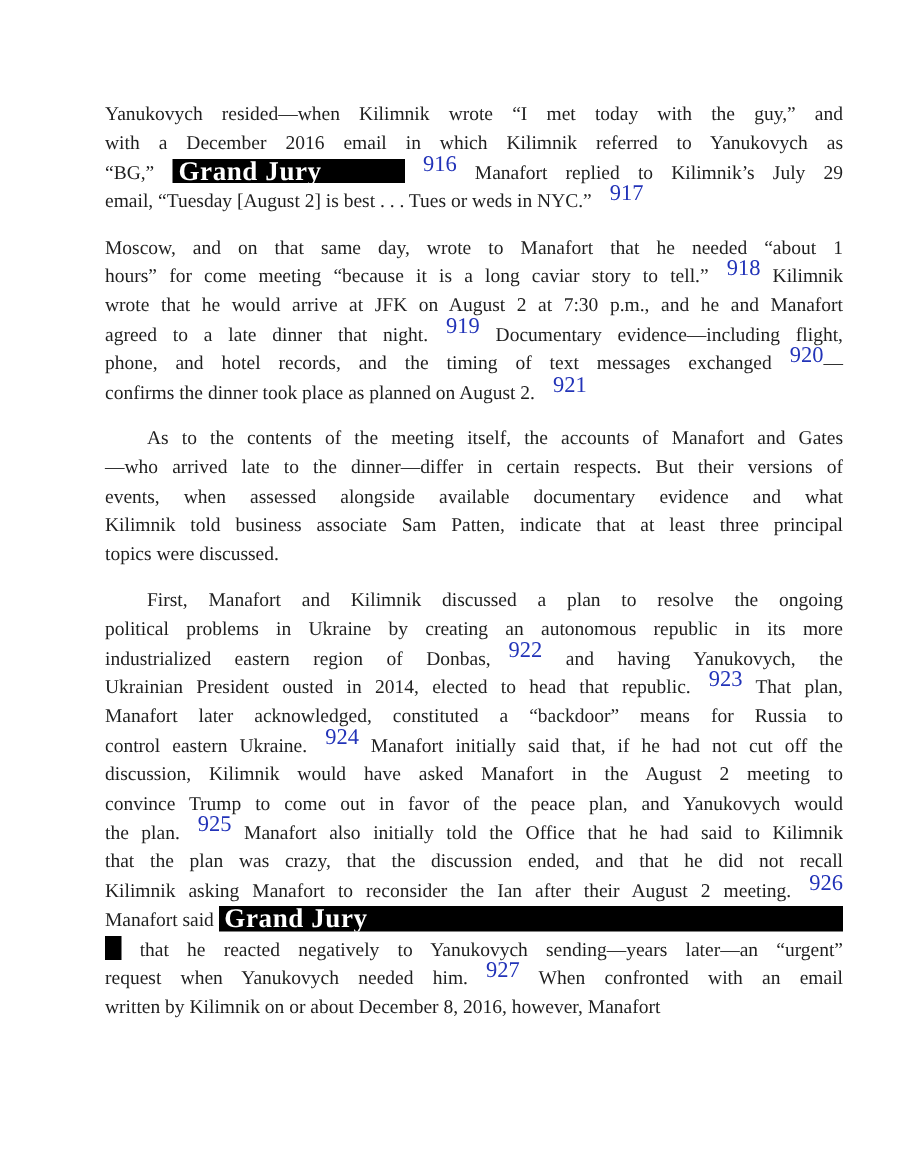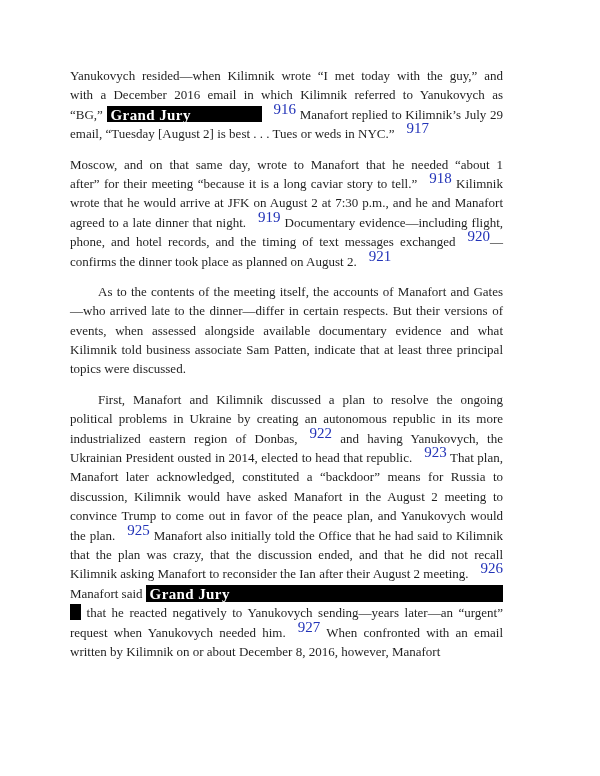--- a/index.html
+++ b/index.html
@@ -8,21 +8,21 @@
     --fn:#2233b8;
     --redact-bg:#000000;
     --redact-label:#ffffff;
   }
   html,body{margin:0;padding:0;background:#ffffff;}
   .page{
     position:relative;
     width:600px;height:776px;
     background:var(--paper);
     box-sizing:border-box;
-    padding:66px 97px 0 70px;
+    padding:66px 38px 0 70px;
     font-family:"Liberation Serif","DejaVu Serif",serif;
     font-size:13px;
     color:var(--ink);
     overflow:hidden;
   }
   .para{margin:0 0 11px 0;}
   .line{
     height:19.4px;
     line-height:19.4px;
     text-align:left;
@@ -48,21 +48,21 @@
     background:var(--redact-bg);
     height:16px;
     vertical-align:-3px;
     overflow:hidden;
     white-space:nowrap;
   }
   .rlabel{
     display:inline-block;
     color:var(--redact-label);
     font-weight:bold;
-    font-size:15px;
+    font-size:18px;
     line-height:16px;
     padding-left:4px;
     letter-spacing:0.4px;
   }
   .line.fill{
     display:flex;
     align-items:center;
     text-align:left;
   }
   .line.fill .redact.grow{
@@ -77,39 +77,40 @@
 
 <div class="page">
     <div class="para">
       <div class="line just"><span class="t">Yanukovych resided—when Kilimnik wrote “I met today with the guy,” and</span></div>
       <div class="line just"><span class="t">with a December 2016 email in which Kilimnik referred to Yanukovych as</span></div>
       <div class="line just"><span class="t">“BG,” </span><span class="redact" style="width: 155px;"><span class="rlabel">Grand Jury</span></span><span class="sup">916</span><span class="t"> Manafort replied to Kilimnik’s July 29</span></div>
       <div class="line"><span class="t">email, “Tuesday [August 2] is best . . . Tues or weds in NYC.”</span><span class="sup">917</span></div>
     </div>
     <div class="para">
       <div class="line just"><span class="t">Moscow, and on that same day, wrote to Manafort that he needed “about 1</span></div>
-      <div class="line just"><span class="t">after” for their meeting “because it is a long caviar story to tell.”</span><span class="sup">918</span><span class="t"> Kilimnik</span></div>
+      <div class="line just"><span class="t">hours” for come meeting “because it is a long caviar story to tell.”</span><span class="sup">918</span><span class="t"> Kilimnik</span></div>
       <div class="line just"><span class="t">wrote that he would arrive at JFK on August 2 at 7:30 p.m., and he and Manafort</span></div>
       <div class="line just"><span class="t">agreed to a late dinner that night.</span><span class="sup">919</span><span class="t"> Documentary evidence—including flight,</span></div>
       <div class="line just"><span class="t">phone, and hotel records, and the timing of text messages exchanged</span><span class="sup">920</span><span class="t">—</span></div>
       <div class="line"><span class="t">confirms the dinner took place as planned on August 2.</span><span class="sup">921</span></div>
     </div>
     <div class="para">
       <div class="line just indent"><span class="t">As to the contents of the meeting itself, the accounts of Manafort and Gates</span></div>
       <div class="line just"><span class="t">—who arrived late to the dinner—differ in certain respects. But their versions of</span></div>
       <div class="line just"><span class="t">events, when assessed alongside available documentary evidence and what</span></div>
       <div class="line just"><span class="t">Kilimnik told business associate Sam Patten, indicate that at least three principal</span></div>
       <div class="line"><span class="t">topics were discussed.</span></div>
     </div>
     <div class="para">
       <div class="line just indent"><span class="t">First, Manafort and Kilimnik discussed a plan to resolve the ongoing</span></div>
       <div class="line just"><span class="t">political problems in Ukraine by creating an autonomous republic in its more</span></div>
       <div class="line just"><span class="t">industrialized eastern region of Donbas,</span><span class="sup">922</span><span class="t"> and having Yanukovych, the</span></div>
       <div class="line just"><span class="t">Ukrainian President ousted in 2014, elected to head that republic.</span><span class="sup">923</span><span class="t"> That plan,</span></div>
       <div class="line just"><span class="t">Manafort later acknowledged, constituted a “backdoor” means for Russia to</span></div>
+      <div class="line just"><span class="t">control eastern Ukraine.</span><span class="sup">924</span><span class="t"> Manafort initially said that, if he had not cut off the</span></div>
       <div class="line just"><span class="t">discussion, Kilimnik would have asked Manafort in the August 2 meeting to</span></div>
       <div class="line just"><span class="t">convince Trump to come out in favor of the peace plan, and Yanukovych would</span></div>
       <div class="line just"><span class="t">the plan.</span><span class="sup">925</span><span class="t"> Manafort also initially told the Office that he had said to Kilimnik</span></div>
       <div class="line just"><span class="t">that the plan was crazy, that the discussion ended, and that he did not recall</span></div>
       <div class="line just"><span class="t">Kilimnik asking Manafort to reconsider the Ian after their August 2 meeting.</span><span class="sup">926</span></div>
       <div class="line fill">
         <span class="t">Manafort said</span>
         <span class="redact grow"><span class="rlabel">Grand Jury</span></span>
       </div>
       <div class="line just"><span class="redact" style="width: 11px;"><span class="rlabel"></span></span><span class="t"> that he reacted negatively to Yanukovych sending—years later—an “urgent”</span></div>

